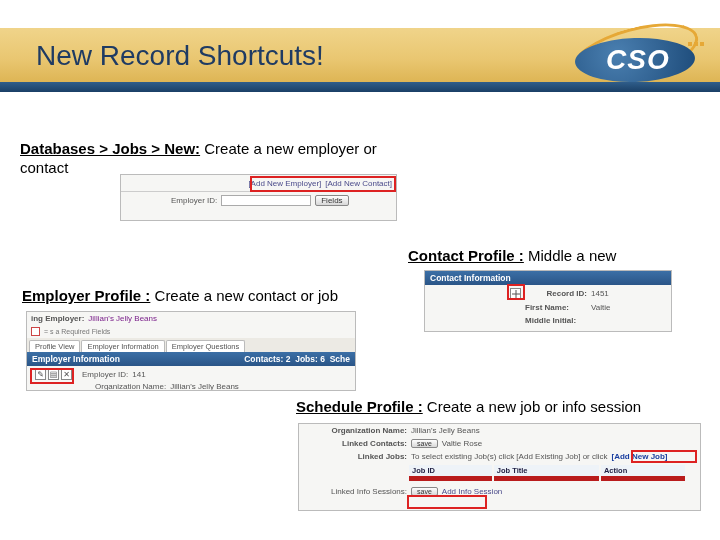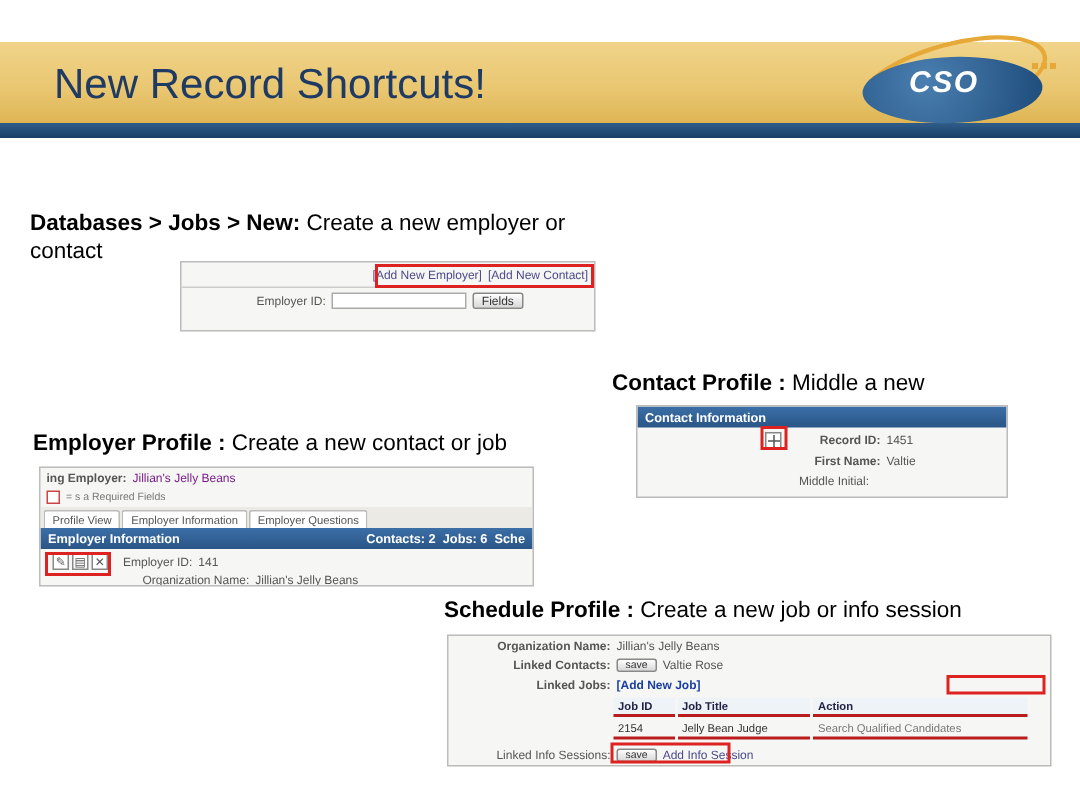--- a/index.html
+++ b/index.html
@@ -52,21 +52,21 @@
     background: radial-gradient(circle at 35% 35%, #4a7fb0, #1d4b7a);
     border-radius: 50%;
     transform: rotate(-2deg);
   }
   .logo-text {
     position: absolute;
     top: 24px; left: 36px;
     color: #fff;
     font-weight: bold;
     font-style: italic;
-    font-size: 20px;
+    font-size: 28px;
     letter-spacing: 1px;
   }
   .logo-swoosh {
     position: absolute;
     top: 8px; left: 0;
     width: 130px; height: 50px;
     border: 3px solid #e6a836;
     border-radius: 50%;
     border-left-color: transparent;
     border-bottom-color: transparent;
@@ -79,21 +79,21 @@
   }
   .logo-dots span { width:4px; height:4px; background:#e6a836; }
 
   
   .section {
     position: absolute;
     font-size: 15px;
     color: #000;
     line-height: 1.25;
   }
-  .section b { font-weight: bold; }
+  .section b { font-weight: bold; text-decoration: underline; }
 
   
   .panel {
     position: absolute;
     border: 1px solid #bbb;
     background: #f6f6f4;
     font-size: 9px;
     color: #333;
     overflow: hidden;
   }
@@ -126,21 +126,21 @@
     display:inline-flex; align-items:center; justify-content:center;
     font-size:8px; color:#555;
   }
   .smallcap { font-size:7px; color:#777; }
   .grey { color:#777; }
   .hr { height:1px; background:#ccc; margin:1px 0; }
 
   
   .sched-table { width:100%; font-size:7.5px; }
   .sched-table .hd { background:#eef3f8; color:#224; font-weight:bold; }
-  .sched-table td { padding:1px 3px; border-bottom:2px solid #b91c1c; }
+  .sched-table td { padding:1px 3px; border-bottom:5px solid #b91c1c; }
   .addnew {
     color:#1a3fa0; font-weight:bold; font-size:8px;
   }
 </style>
 </head>
 <body>
 
 <div class="title-band">
   <div class="title-band-bar"></div>
 </div>
@@ -187,26 +187,26 @@
         <svg width="8" height="8" viewBox="0 0 8 8">
             <path d="M4 0v8M0 4h8" stroke="#555" stroke-width="1"></path>
           </svg>
       </span>
     </span>
     <span class="field-label" style="font-weight:bold; width:62px; text-align:right;">Record ID:</span>
     <span class="field-label">1451</span>
   </div>
   <div class="row">
     <span style="width:92px;"></span>
-    <span class="field-label" style="font-weight:bold; width:62px; text-align:right;">First Name:</span>
+    <span class="field-label" style="font-weight:bold; width:62px; text-align:left;">First Name:</span>
     <span class="field-label">Valtie</span>
   </div>
   <div class="row">
     <span style="width:92px;"></span>
-    <span class="field-label" style="font-weight:normal; width:62px; text-align:center;">Middle Initial:</span>
+    <span class="field-label" style="font-weight:bold; width:62px; text-align:left;">Middle Initial:</span>
   </div>
   <div class="redbox" style="top:13px; left:82px; width:18px; height:16px;"></div>
 </div>
 
 <div class="section" style="top:287px; left:22px; width:360px;">
   <b>Employer Profile :</b><span> Create a new contact or job</span>
 </div>
 
 <div class="panel" style="top:311px; left:26px; width:330px; height:80px;">
   <div class="row">
@@ -257,34 +257,30 @@
     <span class="field-label" style="width:104px; text-align:right; font-weight:bold;">Organization Name:</span>
     <span class="field-label grey">Jillian's Jelly Beans</span>
   </div>
   <div class="row">
     <span class="field-label" style="width:104px; text-align:right; font-weight:bold;">Linked Contacts:</span>
     <span class="btn" style="font-size:7px;">save</span>
     <span class="field-label grey">Valtie Rose</span>
   </div>
   <div class="row">
     <span class="field-label" style="width:104px; text-align:right; font-weight:bold;">Linked Jobs:</span>
+    <span class="field-label">To select existing Job(s) click [Add Existing Job] or click</span>
     <span class="addnew">[Add New Job]</span>
   </div>
   <table class="sched-table" style="margin-left:108px; width:280px;">
     <tbody>
         <tr class="hd">
       <td>Job ID</td>
       <td>Job Title</td>
       <td>Action</td>
     </tr>
-    <tr>
-      <td>2154</td>
-      <td>Jelly Bean Judge</td>
-      <td class="grey">Search Qualified Candidates</td>
-    </tr>
   </tbody>
     </table>
   <div class="row" style="padding-top:4px;">
     <span class="field-label" style="width:104px; text-align:right; font-weight:normal;">Linked Info Sessions:</span>
     <span class="btn" style="font-size:7px;">save</span>
     <span class="linkish">Add Info Session</span>
   </div>
   <div class="redbox" style="top:26px; left:332px; width:66px; height:13px;"></div>
   <div class="redbox" style="top:71px; left:108px; width:80px; height:14px;"></div>
 </div>

